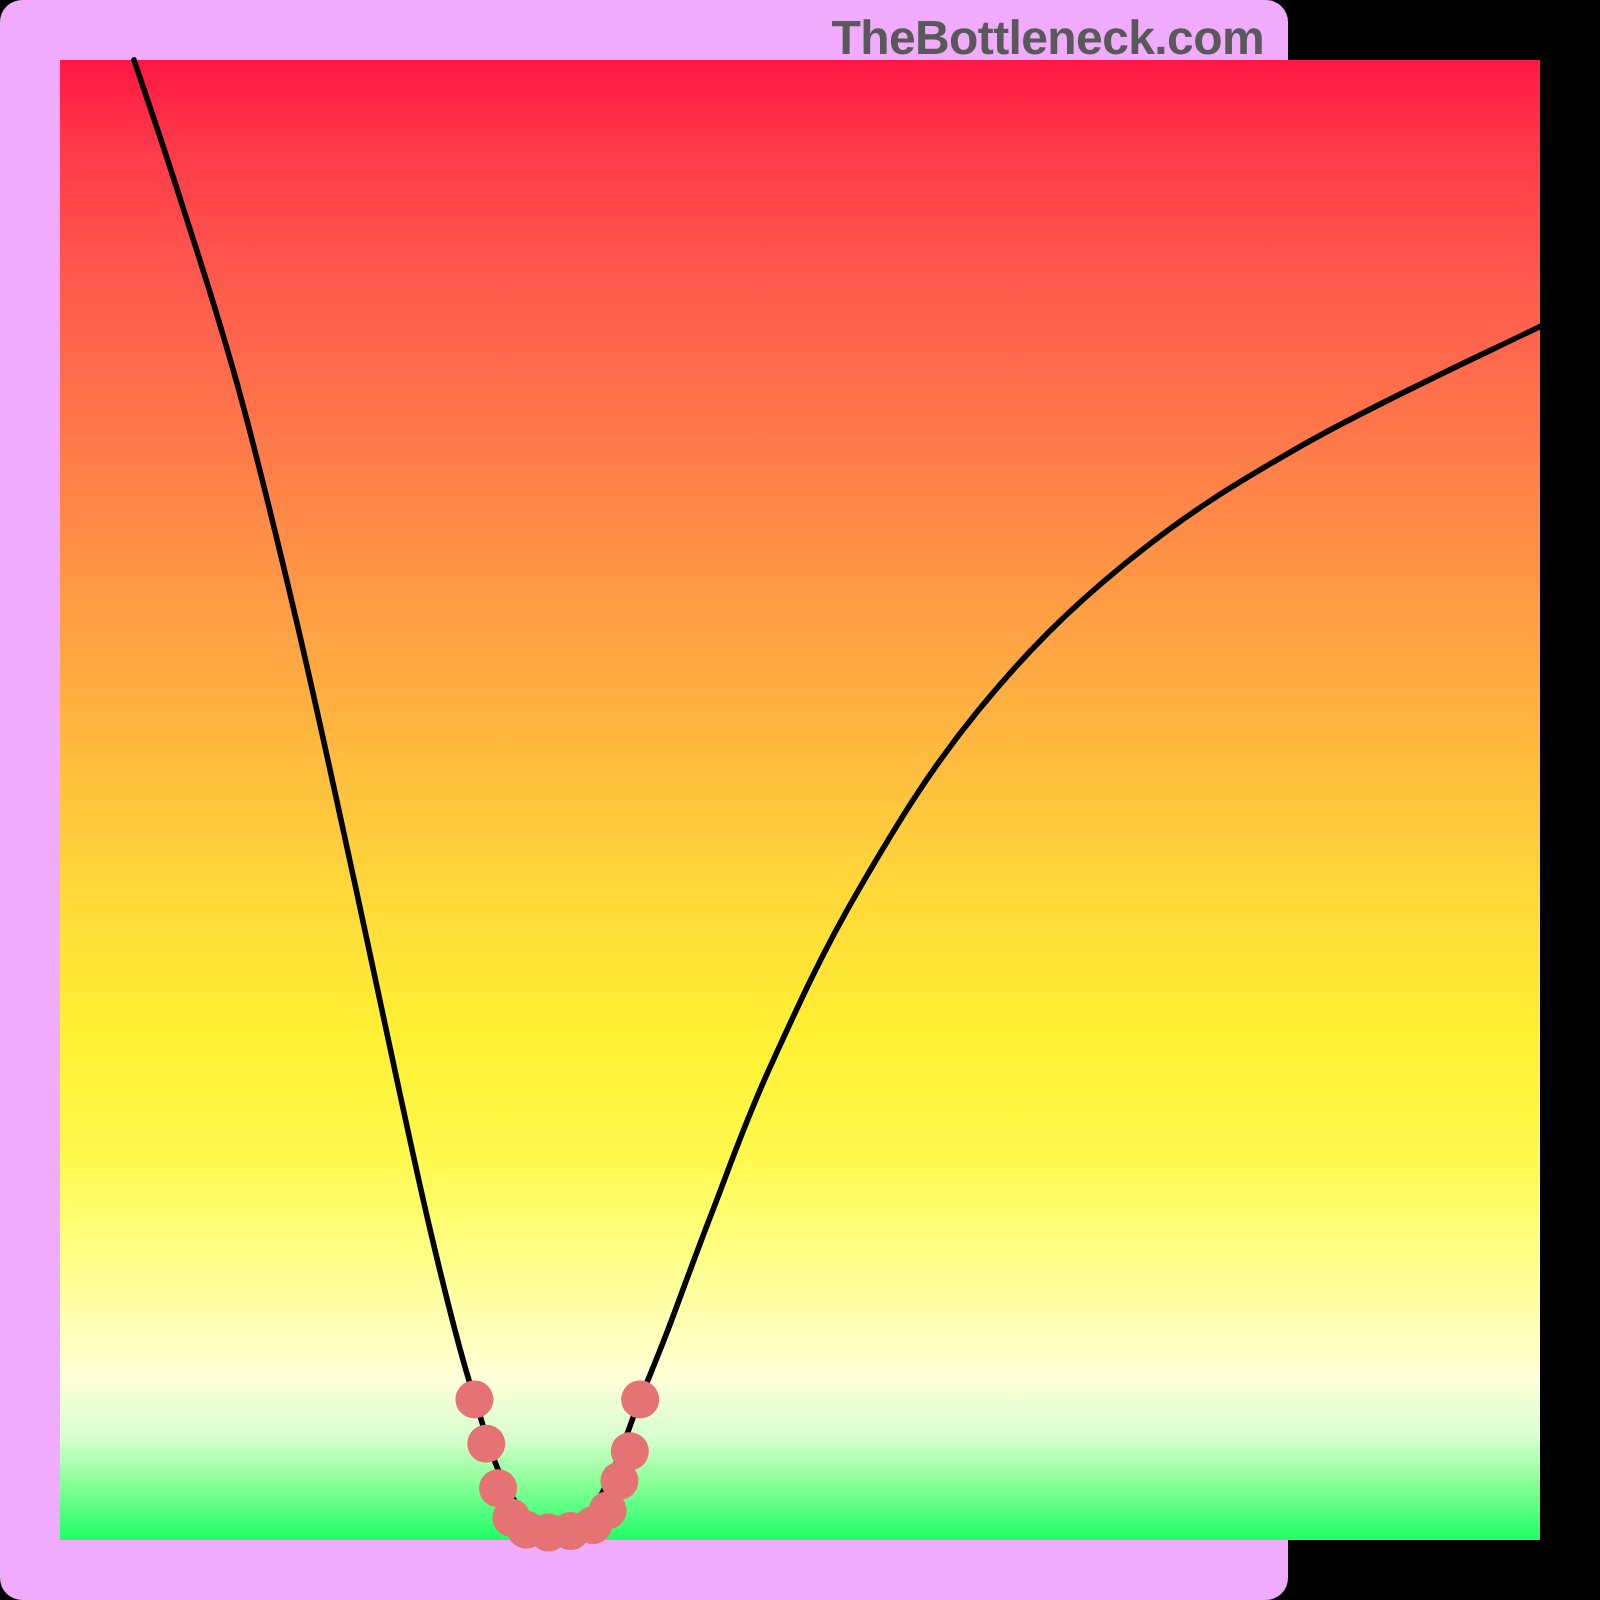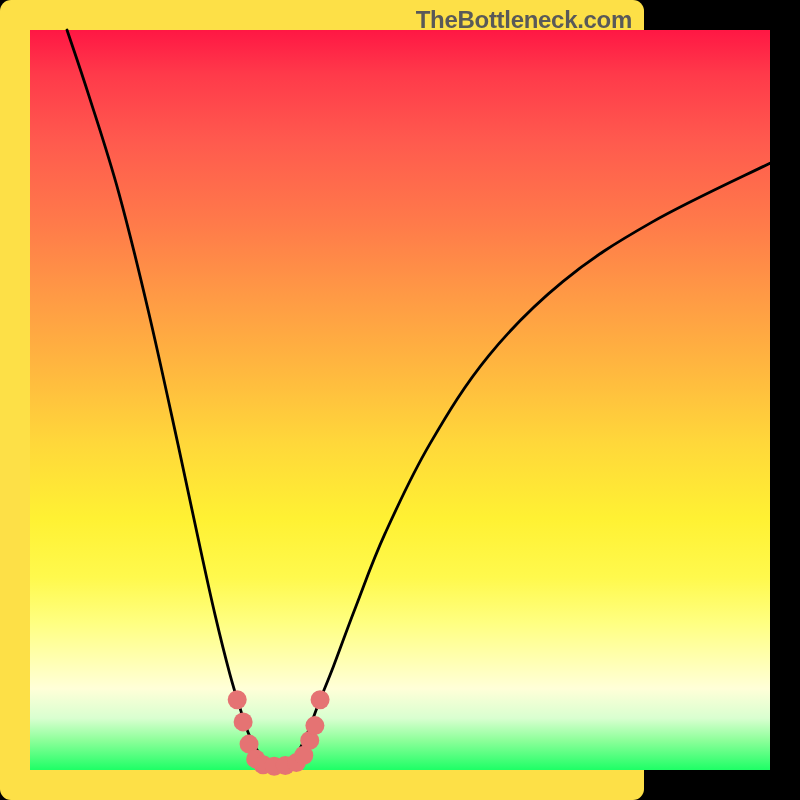--- a/index.html
+++ b/index.html
@@ -8,21 +8,21 @@
     width: 800px;
     height: 800px;
     overflow: hidden;
     background: #000;
     font-family: Arial, Helvetica, sans-serif;
   }
   .frame {
     position: relative;
     width: 644px;
     height: 800px;
-    background: #fde047;
+    background: #f0abfc;
     border-radius: 11px;
   }
   .plot-area {
     position: absolute;
     left: 30px;
     top: 30px;
     width: 740px;
     height: 740px;
     
     background: linear-gradient(

